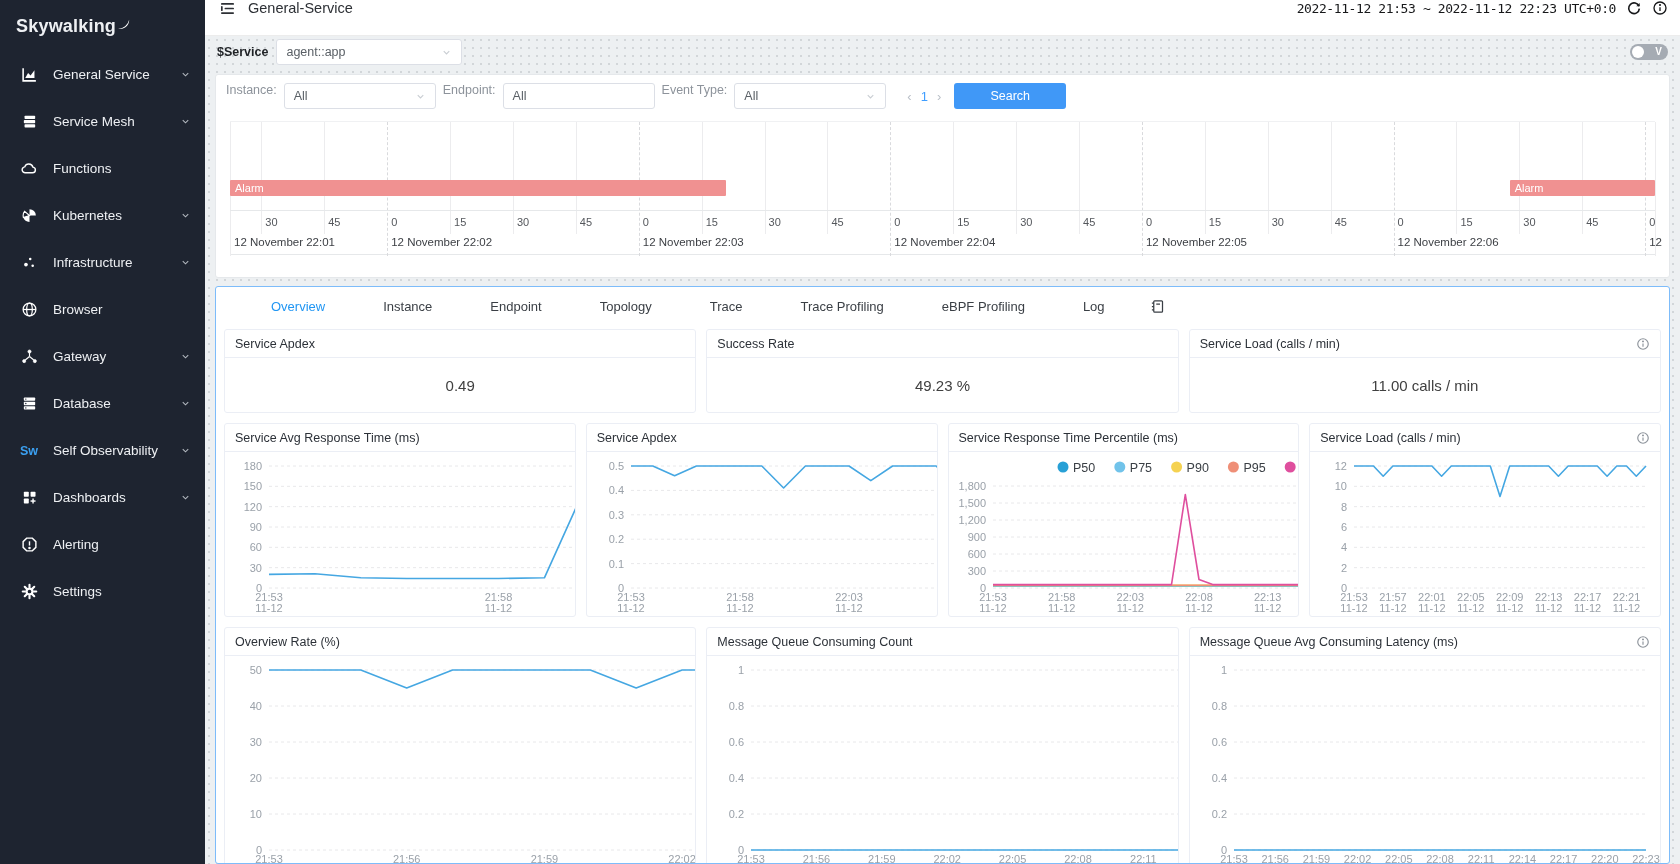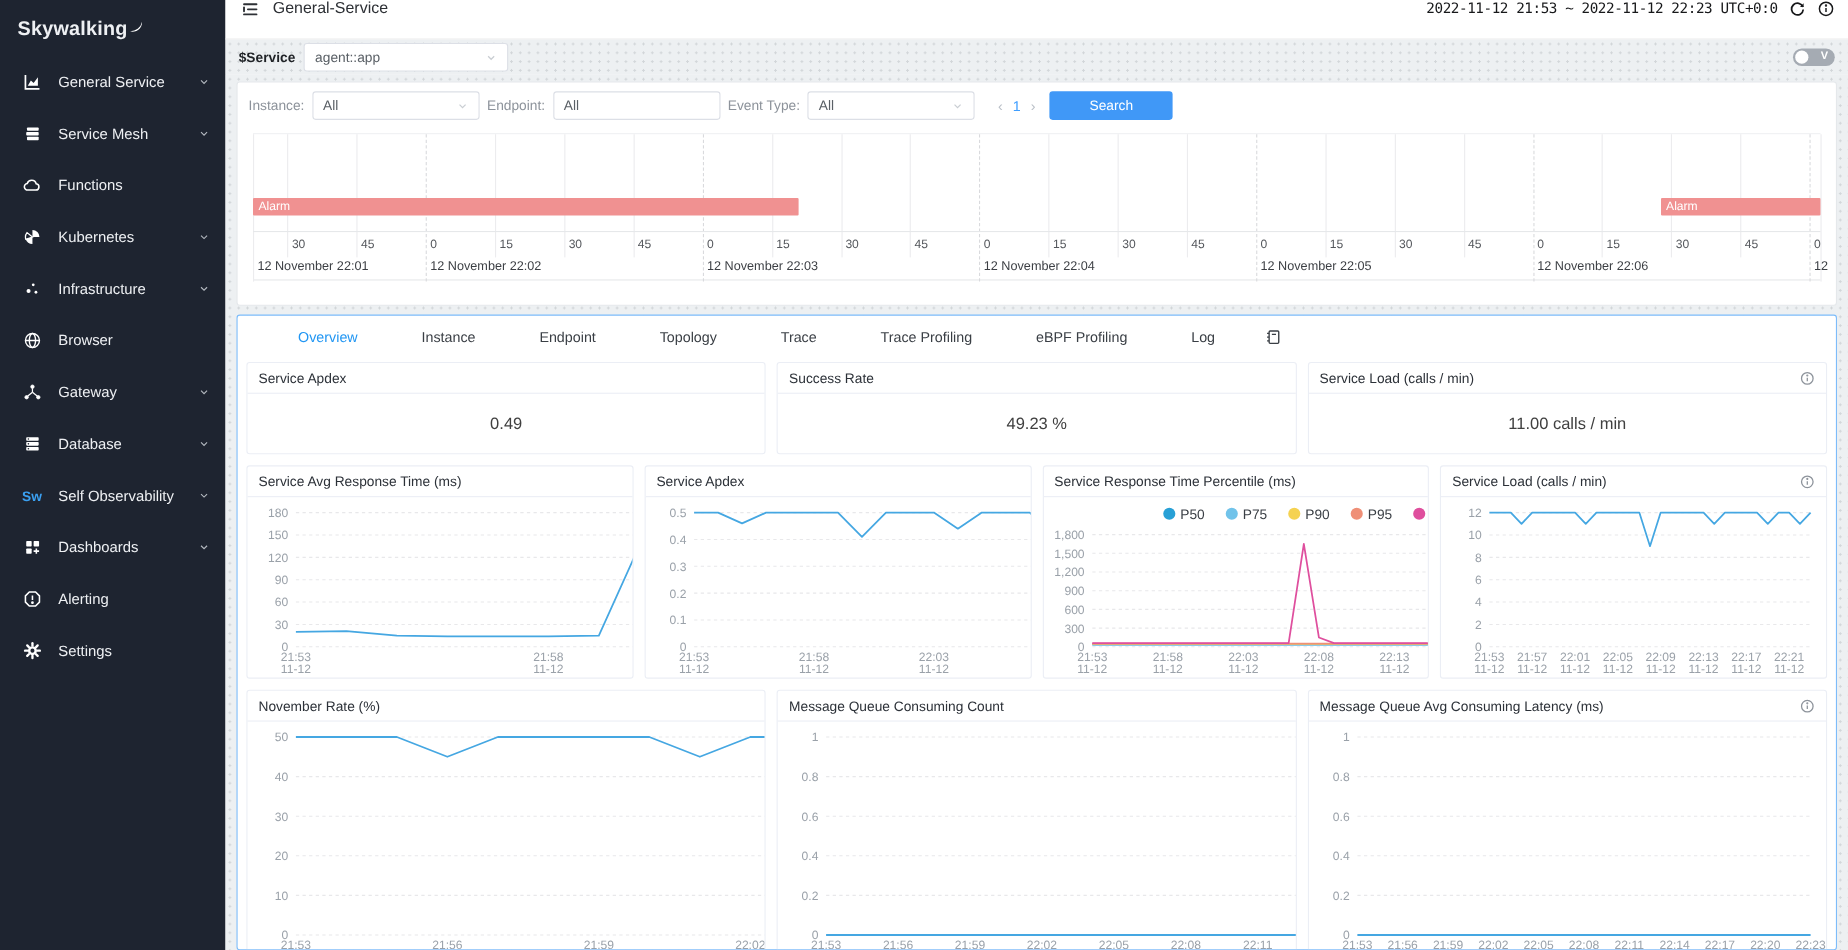--- a/index.html
+++ b/index.html
@@ -42,21 +42,21 @@
   .toggle .knob { position:absolute; left:2px; top:2px; width:12px; height:12px; border-radius:50%; background:#fff; }
   .toggle .tg-label { position:absolute; right:6px; top:1.5px; font-size:10px; color:#fff; font-weight:700; }
 
   .content { flex:1; min-height:0; padding:6px 10px 0; display:flex; flex-direction:column; gap:8px;
     overflow:hidden;
     background-color:#edf0f2;
     background-image:radial-gradient(#d2d6d9 1px, transparent 1px); background-size:8px 8px; }
 
   
   .events-card { background:#fff; border:1px solid #e5e8eb; border-radius:3px; padding:8px 6px 22px; flex:none; }
-  .filters { display:flex; align-items:center; gap:7px; padding:0 4px 8px; }
+  .filters { display:flex; gap:7px; padding:0 4px 8px; }
   .flabel { font-size:12.5px; color:#8d939b; }
   .w150 { width:152px; }
   .pager { display:flex; align-items:center; gap:9px; margin:0 6px 0 14px; color:#b9bfc7; font-size:13px; }
   .pager .page-num { color:#409eff; font-size:13px; }
   .pager .pg { cursor:pointer; }
   .search-btn { background:#4098f7; color:#fff; border:none; height:26px; width:112px; border-radius:3px;
     font-size:12.5px; cursor:pointer; font-family:inherit; }
 
   #timeline { position:relative; height:134px; margin:4px 8px 0; border-top:1px solid #f0f1f3;
     border-bottom:1px solid #e6e8ea; cursor:crosshair; }
@@ -633,21 +633,21 @@
                     <text x="277.6" y="160" text-anchor="middle" fill="#9aa1a9" font-size="11">11-12</text>
                     <text x="316.53333333333336" y="149" text-anchor="middle" fill="#9aa1a9" font-size="11">22:21</text>
                     <text x="316.53333333333336" y="160" text-anchor="middle" fill="#9aa1a9" font-size="11">11-12</text>
                     <polyline points="44.0,14.0 53.7,14.0 63.5,14.0 73.2,24.2 82.9,14.0 92.7,14.0 102.4,14.0 112.1,14.0 121.9,14.0 131.6,24.2 141.3,14.0 151.1,14.0 160.8,14.0 170.5,14.0 180.3,14.0 190.0,44.5 199.7,14.0 209.5,14.0 219.2,14.0 228.9,14.0 238.7,14.0 248.4,24.2 258.1,14.0 267.9,14.0 277.6,14.0 287.3,14.0 297.1,24.2 306.8,14.0 316.5,14.0 326.3,24.2 336.0,14.0" fill="none" stroke="#45a7e2" stroke-width="1.6" stroke-linejoin="round"></polyline>
                   </svg></div>
               </div>
             </div>
           <div class="charts-row bottom" id="bottom-row">
               <div class="card">
                 <div class="card-header">
-                  <span>November Rate (%)</span>
+                  <span>Overview Rate (%)</span>
                 </div>
                 <div class="chart-body"><svg width="1435" height="222">
                     <line x1="44" y1="194" x2="1421" y2="194" stroke="#e8e8ea" stroke-width="1" stroke-dasharray="3,3"></line>
                     <text x="37" y="198" text-anchor="end" fill="#9aa1a9" font-size="11">0</text>
                     <line x1="44" y1="158" x2="1421" y2="158" stroke="#e8e8ea" stroke-width="1" stroke-dasharray="3,3"></line>
                     <text x="37" y="162" text-anchor="end" fill="#9aa1a9" font-size="11">10</text>
                     <line x1="44" y1="122" x2="1421" y2="122" stroke="#e8e8ea" stroke-width="1" stroke-dasharray="3,3"></line>
                     <text x="37" y="126" text-anchor="end" fill="#9aa1a9" font-size="11">20</text>
                     <line x1="44" y1="86" x2="1421" y2="86" stroke="#e8e8ea" stroke-width="1" stroke-dasharray="3,3"></line>
                     <text x="37" y="90" text-anchor="end" fill="#9aa1a9" font-size="11">30</text>

